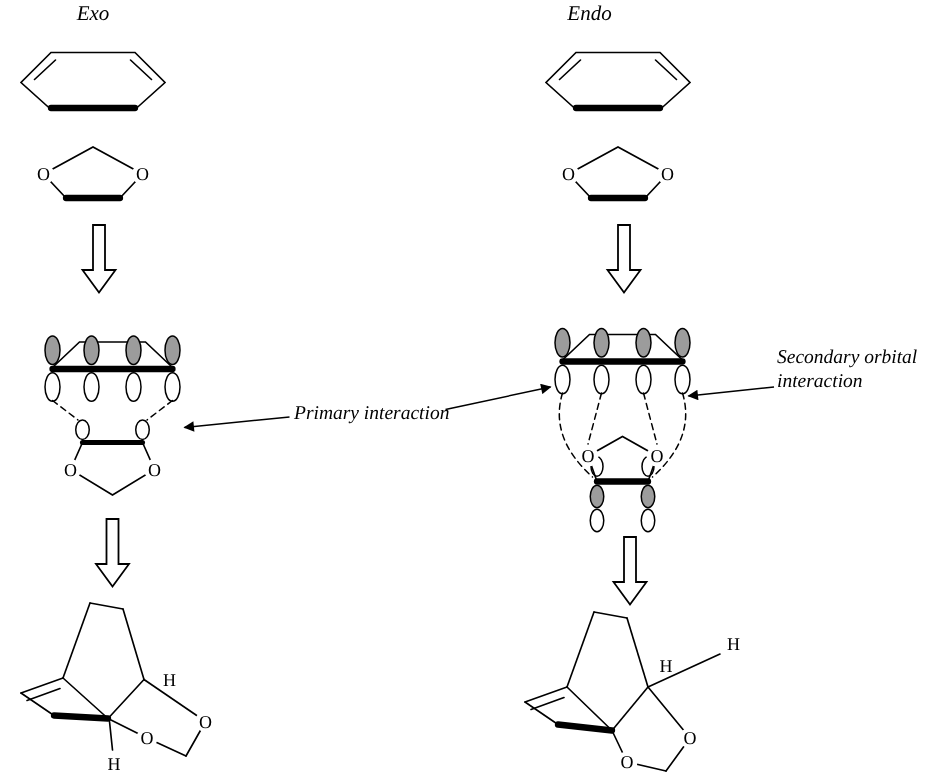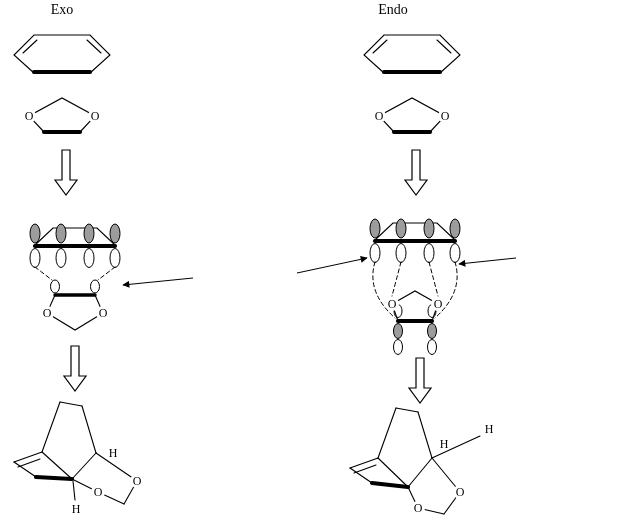--- a/index.html
+++ b/index.html
@@ -1,19 +1,19 @@
 <!DOCTYPE html>
 <html><head>
 <meta charset="utf-8">
 <style>
   html,body{margin:0;padding:0;background:#fff;}
   .canvas{position:relative;width:624px;height:520px;background:#ffffff;overflow:hidden;
           font-family:"Liberation Serif", serif;color:#000;}
   .canvas svg{position:absolute;left:0;top:0;}
-  .label{position:absolute;color:#000;}
+  .label{position:absolute;color:#000;font-style:italic;}
   .title{font-size:14px;width:60px;text-align:center;}
   #exo-title{left:32px;top:2px;}
   #endo-title{left:363px;top:2px;}
   #primary-label{left:196px;top:267px;font-size:13px;white-space:nowrap;}
   #secondary-label{left:518px;top:230px;width:104px;font-size:13px;line-height:1.2;}
   .bond{stroke:#000;stroke-width:1.1;fill:none;stroke-linecap:round;}
   .bold{stroke-width:4.2;}
   .bold3{stroke-width:3.4;}
   .dash{stroke-dasharray:4 3;stroke-width:1;}
   .lobe-s{fill:#9c9c9c;stroke:#000;stroke-width:1;}
@@ -179,14 +179,16 @@
     <text class="atom" x="444" y="448">H</text>
   </g>
 
   <line class="ann-arrow" x1="193" y1="278" x2="123" y2="285" marker-end="url(#ah)"></line>
   <line class="ann-arrow" x1="297" y1="273" x2="367" y2="258" marker-end="url(#ah)"></line>
   <line class="ann-arrow" x1="516" y1="258" x2="459" y2="264" marker-end="url(#ah)"></line>
 </svg>
 
   <div class="label title" id="exo-title">Exo</div>
   <div class="label title" id="endo-title">Endo</div>
+  <div class="label" id="primary-label">Primary interaction</div>
+  <div class="label" id="secondary-label">Secondary orbital interaction</div>
 
 </div>
 
 </body></html>

